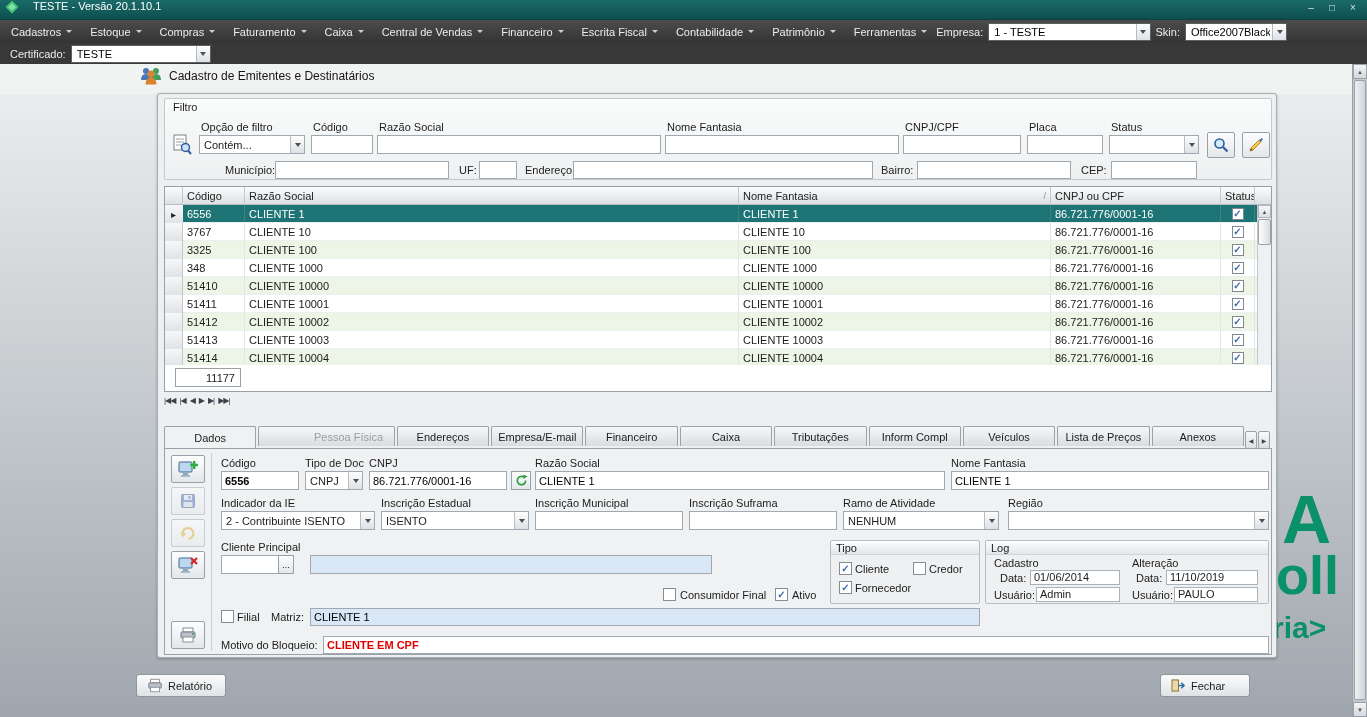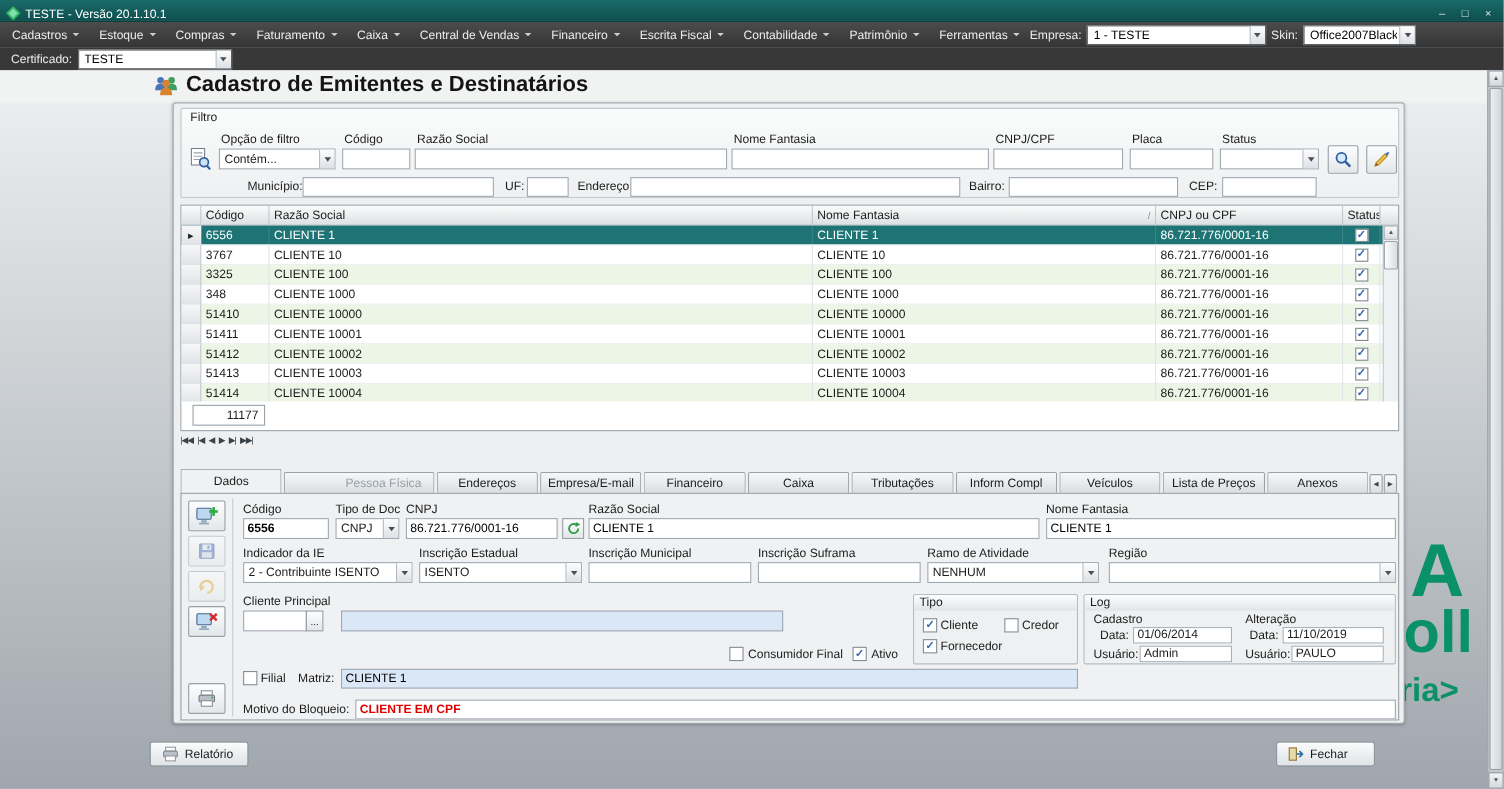--- a/index.html
+++ b/index.html
@@ -1,42 +1,42 @@
 <!DOCTYPE html>
 <html><head>
 <meta charset="utf-8">
 <style>
   *{margin:0;padding:0;box-sizing:border-box;}
   html,body{width:1367px;height:717px;overflow:hidden;}
   body{font-family:"Liberation Sans",sans-serif;font-size:11px;color:#1c1c1c;background:#9aa1a8;}
   .app{position:relative;width:1367px;height:717px;overflow:hidden;}
 
   
-  .titlebar{position:absolute;left:0;top:0;width:100%;height:20px;background:linear-gradient(#1a6a6a,#0e4f4f);border-bottom:1px solid #0a3f3f;color:#fff;display:flex;align-items:flex-end;padding:0 5px;gap:4px;}
+  .titlebar{position:absolute;left:0;top:0;width:100%;height:20px;background:linear-gradient(#1a6a6a,#0e4f4f);border-bottom:1px solid #0a3f3f;color:#fff;display:flex;align-items:flex-start;padding:0 5px;gap:14px;}
   .titlebar .wtitle{font-size:11px;}
   .wctl{margin-left:auto;display:flex;gap:3px;}
   .wbtn{width:18px;height:14px;display:flex;align-items:center;justify-content:center;color:#d6e6e6;font-size:10px;cursor:default;}
 
   
   .menubar{position:absolute;left:0;top:20px;width:100%;height:23px;background:linear-gradient(#4c4c4c,#343434);display:flex;align-items:center;color:#ececec;padding:0 2px;}
   .menu-items{display:flex;height:100%;}
   .menu-item{padding:0 9px;display:flex;align-items:center;white-space:nowrap;}
   .menu-item::after{content:"";display:inline-block;margin-left:5px;border-left:3px solid transparent;border-right:3px solid transparent;border-top:3px solid #cfcfcf;}
   .mlabel{margin:0 5px;white-space:nowrap;}
   .mcombo{height:18px;background:#fff;border:1px solid #5a6064;display:flex;align-items:center;position:relative;padding:0 16px 0 5px;color:#000;}
   .mcombo .val{white-space:nowrap;overflow:hidden;}
   .dd{position:absolute;right:0;top:0;bottom:0;width:14px;border-left:1px solid #b6bcc2;background:linear-gradient(#fdfdfd,#dde1e5);display:flex;align-items:center;justify-content:center;}
   .dd i{border-left:3.5px solid transparent;border-right:3.5px solid transparent;border-top:4px solid #4a4f54;}
   .certrow{position:absolute;left:0;top:43px;width:100%;height:21px;background:#383838;display:flex;align-items:center;color:#ececec;padding:0 5px;}
 
   
   .main{position:absolute;left:0;top:64px;width:1367px;height:653px;background:linear-gradient(#eef0f1,#d2d6d9 35%,#9fa6ad 100%);}
   .topband{position:absolute;left:0;top:0;width:1352px;height:30px;background:#f1f2f2;}
   .page-header{position:absolute;left:138px;top:2px;display:flex;align-items:center;gap:5px;}
-  .page-title{font-size:20px;font-weight:bold;color:#141414;}
+  .page-title{font-size:12px;font-weight:normal;color:#141414;}
   .wm{position:absolute;left:1256px;top:424px;width:96px;height:190px;overflow:hidden;font-weight:bold;line-height:.92;}
   .wm .wm0{font-size:68px;margin-left:26px;}
   .wm .wm1{font-size:54px;margin-left:20px;}
   .wm .wm2{font-size:30px;margin-top:14px;margin-left:16px;}
 
   
   .card{position:absolute;left:133px;top:29px;width:1120px;height:565px;background:#edeff0;border:1px solid #a6adb3;border-radius:3px;box-shadow:0 1px 3px rgba(0,0,0,.25);margin-left:24px;}
 
   
   .filtro{position:absolute;left:6px;top:4px;width:1108px;height:82px;border:1px solid #c3c8cc;border-radius:2px;background:linear-gradient(#fafbfb,#eef0f1);}
@@ -66,21 +66,21 @@
   .cbi{width:12px;height:12px;border:1px solid #808891;background:#fff;font-size:10px;line-height:10px;text-align:center;color:#3b68ad;font-weight:bold;display:inline-block;}
   .gscroll{position:absolute;right:0;top:18px;width:14px;height:186px;background:#eef1f3;border-left:1px solid #c4c8cc;}
   .garr{position:absolute;left:0;width:13px;height:13px;background:linear-gradient(#f6f7f8,#dde1e4);border:1px solid #b0b6bb;display:flex;align-items:center;justify-content:center;font-size:6px;color:#555;}
   .gthumb{position:absolute;left:0;top:14px;width:13px;height:26px;background:linear-gradient(90deg,#fdfdfd,#d8dde0);border:1px solid #9aa1a8;border-radius:2px;}
   .gfoot{position:absolute;left:0;bottom:0;width:100%;height:26px;background:#fff;}
   .count-box{position:absolute;left:10px;top:3px;width:66px;height:19px;border:1px solid #9aa1a8;background:#fff;display:flex;align-items:center;justify-content:flex-end;padding:0 5px;}
   .pager{position:absolute;left:6px;top:302px;display:flex;gap:4px;align-items:center;}
   .pgbtn{font-size:8px;color:#3c4348;letter-spacing:-1px;}
 
   
-  .tabs{position:absolute;left:6px;top:332px;width:1082px;height:23px;display:flex;align-items:flex-end;}
+  .tabs{position:absolute;left:6px;top:332px;width:1082px;height:23px;display:flex;align-items:flex-start;}
   .tab{flex:1 1 0;height:20px;margin-right:2px;border:1px solid #9aa1a8;border-bottom:none;border-radius:2px 2px 0 0;background:linear-gradient(#f6f7f8,#d9dde0);display:flex;align-items:center;justify-content:center;white-space:nowrap;overflow:hidden;}
   .tab.active{height:23px;background:#eff1f2;}
   .tab.disabled{color:#98a0a7;padding-left:44px;}
   .tabarr{position:absolute;width:12px;height:18px;top:337px;background:linear-gradient(#f8f9fa,#dce0e3);border:1px solid #9aa1a8;border-radius:2px;display:flex;align-items:center;justify-content:center;font-size:6px;color:#444;}
 
   
   .details{position:absolute;left:6px;top:354px;width:1108px;height:207px;background:#eff1f2;border:1px solid #9aa1a8;}
   .tsep{position:absolute;left:46px;top:4px;height:198px;width:1px;background:#c9ced2;}
   .tbtn{position:absolute;left:6px;width:34px;height:28px;background:linear-gradient(#fdfdfe,#e3e7ea);border:1px solid #98a0a7;border-radius:2px;display:flex;align-items:center;justify-content:center;}
   .tbtn.disabled{opacity:.45;}

